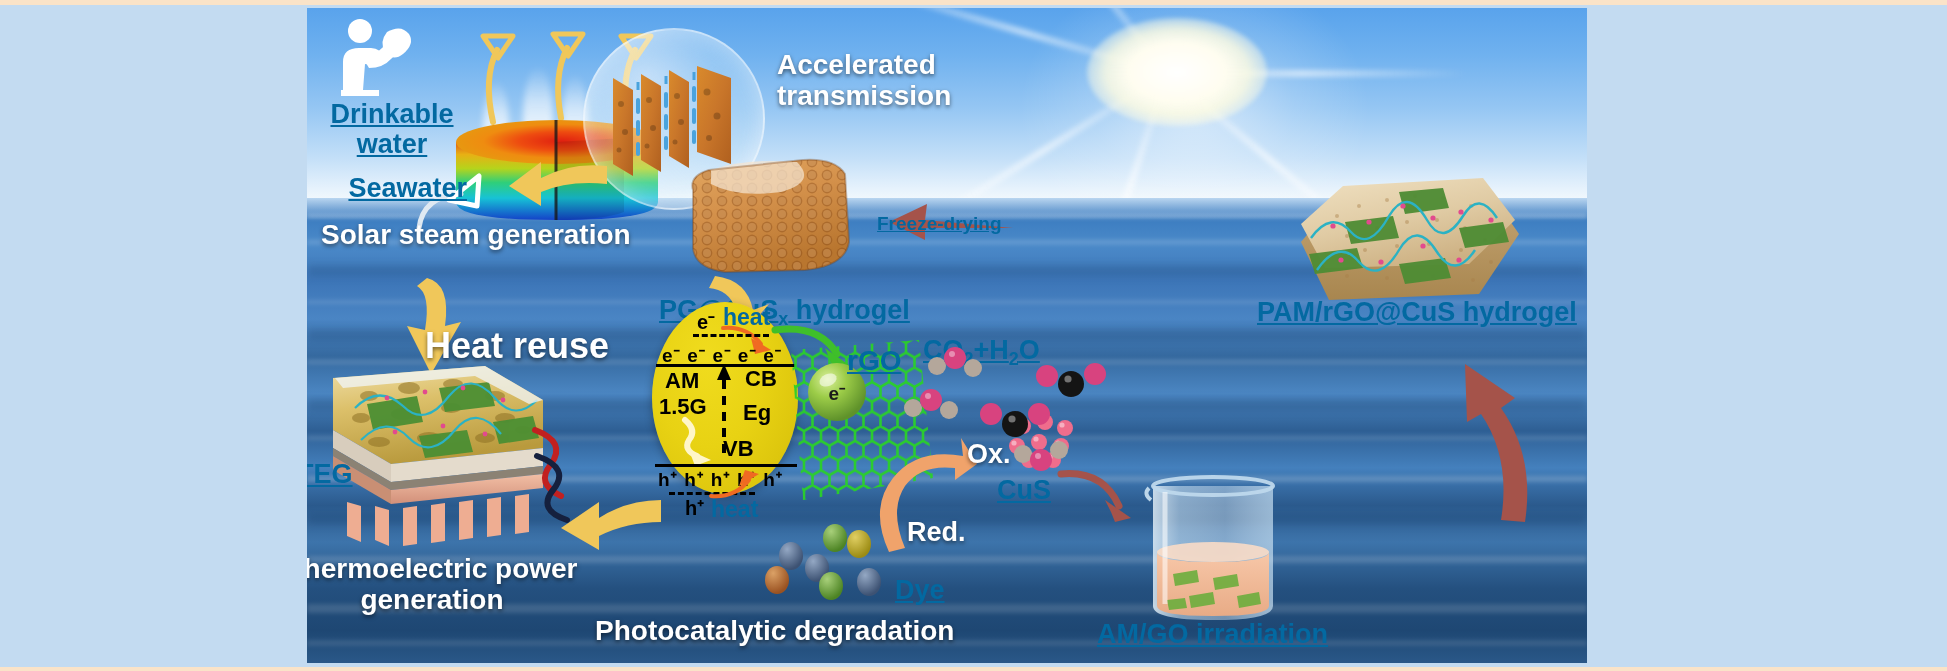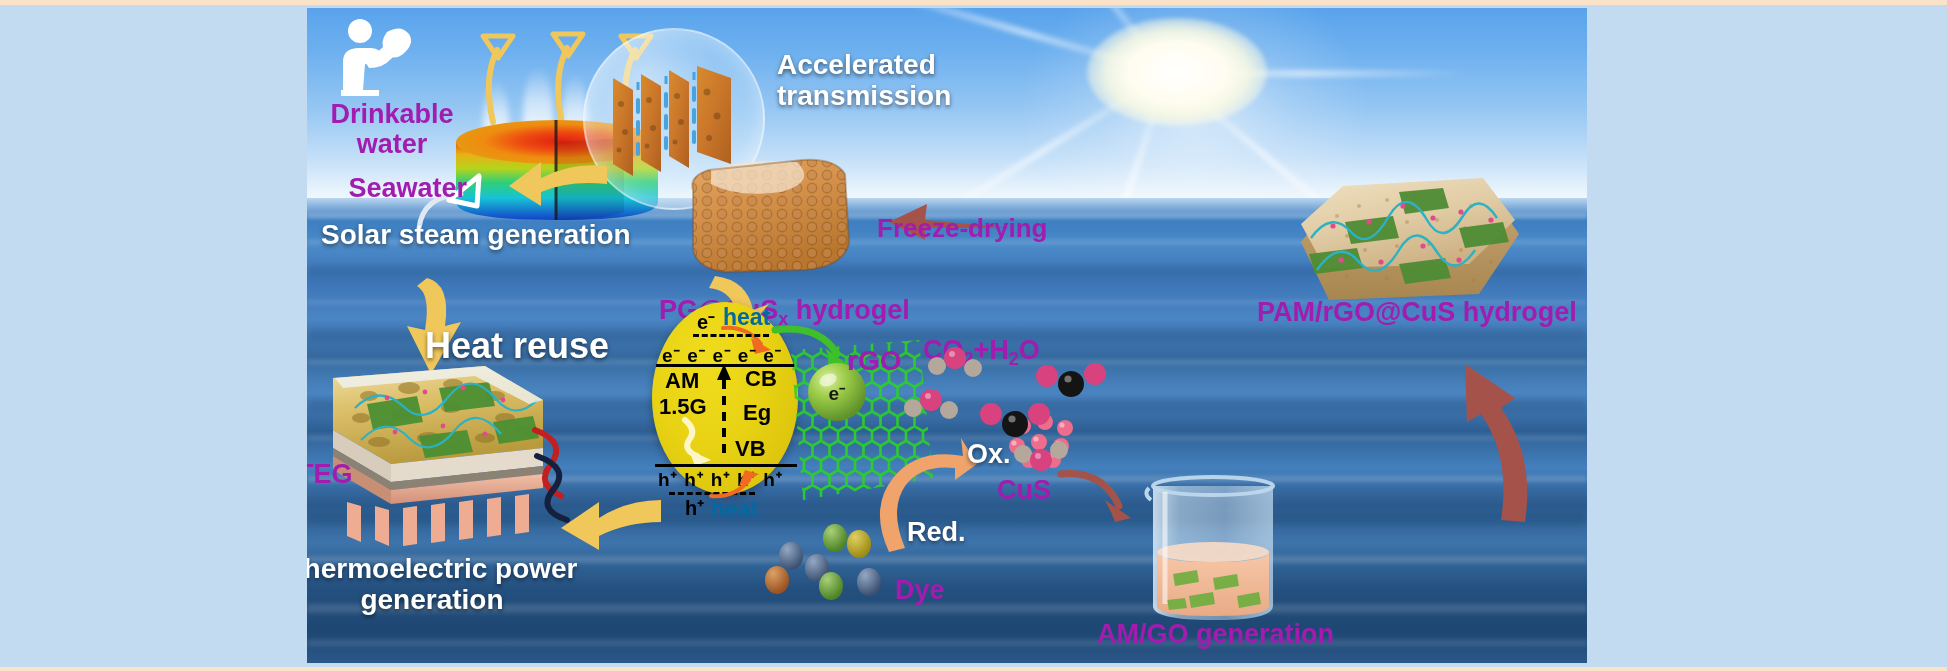--- a/index.html
+++ b/index.html
@@ -32,21 +32,21 @@
        background:linear-gradient(to bottom,#2f6fb8 0%,#3b7cc0 4%,#4b8ac9 10%,#3d76b8 18%,#4a85c4 26%,
        #35699f 34%,#4b86c2 42%,#2e5f94 50%,#4480bd 58%,#2b5a8d 66%,#3d74ab 74%,#24507f 84%,#1e4773 93%,#2a5888 100%);}
   .wave{position:absolute;left:0;height:4px;width:1280px;background:rgba(255,255,255,.30);filter:blur(2px);}
   .waveD{position:absolute;left:0;height:10px;width:1280px;background:rgba(10,40,80,.22);filter:blur(4px);}
   .seaGlow{position:absolute;left:0;top:190px;width:1280px;height:22px;
        background:linear-gradient(to bottom,rgba(210,232,250,.85),rgba(210,232,250,0));}
 
   
   .lbl{position:absolute;font-weight:bold;line-height:1.1;white-space:pre-line;}
   .lbl-w{color:#ffffff;text-shadow:0 2px 4px rgba(0,0,0,.55);}
-  .lbl-b{color:#a21caf;}
+  .lbl-b{color:#0369a1;text-decoration:underline;}
   .ctr{text-align:center;}
 
   
   .person{position:absolute;}
 
   
   .disc{position:absolute;}
 
   
   .steam{position:absolute;width:26px;border-radius:50%/40%;
@@ -239,21 +239,21 @@
       <path d="M26 14 Q60 2 112 6 Q132 26 96 36 Q52 42 26 28 Z" fill="rgba(245,228,208,.72)"></path>
       <path d="M8 34 Q4 20 24 14 L118 4 Q150 2 160 18 L164 86 Q160 110 120 114 L40 116 Q10 112 8 92 Z" fill="none" stroke="rgba(120,64,18,.35)" stroke-width="2"></path>
     </svg>
     <div class="lbl lbl-b" style="left:352px;top:258px;font-size:27px;">
       <span>PG@CuS</span><sub style="font-size:18px;">x</sub><span> hydrogel</span>
     </div>
 
     <svg class="noevt" style="position:absolute;left:578px;top:190px;" width="132" height="44" viewBox="0 0 132 44">
       <path d="M128 30 L40 22 L42 6 L4 24 L40 42 L40 30 Z" fill="#a5534a"></path>
     </svg>
-    <div class="lbl lbl-b" style="left:570px;top:206px;font-size:26px;">Freeze-drying</div>
+    <div class="lbl lbl-b" style="left:570px;top:206px;font-size:19px;">Freeze-drying</div>
 
     <svg class="noevt" style="position:absolute;left:940px;top:168px;" width="290" height="130" viewBox="0 0 290 130">
       <defs>
         <linearGradient id="gslabTop" x1="0" y1="0" x2="0.5" y2="1">
           <stop offset="0%" stop-color="#f0e1c2"></stop>
             <stop offset="55%" stop-color="#e0cba4"></stop>
           <stop offset="100%" stop-color="#cdb183"></stop>
         </linearGradient>
         <linearGradient id="gslabSide" x1="0" y1="0" x2="0" y2="1">
           <stop offset="0%" stop-color="#c9a978"></stop>
@@ -364,21 +364,21 @@
       <path d="M8 10 Q2 16 10 22" fill="none" stroke="rgba(196,220,238,.95)" stroke-width="4"></path>
       <g fill="#6fae3f" opacity=".92">
         <path d="M32 96 L56 92 L58 104 L34 108 Z"></path>
         <path d="M72 100 L96 96 L98 108 L74 112 Z"></path>
         <path d="M48 118 L72 114 L74 126 L50 130 Z"></path>
         <path d="M96 118 L118 114 L120 126 L98 130 Z"></path>
         <path d="M26 122 L44 120 L46 130 L28 132 Z"></path>
       </g>
       <path d="M24 14 L24 126" stroke="rgba(255,255,255,.55)" stroke-width="5"></path>
     </svg>
-    <div class="lbl lbl-b" style="left:790px;top:612px;font-size:27px;">AM/GO generation</div>
+    <div class="lbl lbl-b" style="left:790px;top:612px;font-size:27px;">AM/GO irradiation</div>
 
     <svg class="noevt" style="position:absolute;left:96px;top:266px;" width="68" height="104" viewBox="0 0 68 104">
       <path d="M24 4 Q48 10 42 52 L58 48 L28 100 L4 52 L22 56 Q28 20 14 12 Z" fill="#f0c75a"></path>
     </svg>
     <div class="lbl lbl-w" style="left:118px;top:318px;font-size:36px;text-align:center;">Heat reuse</div>
 
     <svg class="noevt" style="position:absolute;left:-8px;top:348px;" width="300" height="180" viewBox="0 0 300 180">
       <defs>
         <linearGradient id="ggold" x1="0" y1="0" x2="0.3" y2="1">
           <stop offset="0%" stop-color="#f0dfa9"></stop>
@@ -486,21 +486,21 @@
     <svg class="noevt" style="position:absolute;left:374px;top:408px;" width="50" height="56" viewBox="0 0 50 56">
       <path d="M4 4 Q16 14 8 24 Q2 34 16 40" fill="none" stroke="#fff6c8" stroke-width="6" stroke-linecap="round"></path>
       <path d="M8 34 L30 44 L14 50 Z" fill="#fff6c8"></path>
     </svg>
 
     <svg class="noevt" style="position:absolute;left:408px;top:354px;" width="18" height="94" viewBox="0 0 18 94">
       <path d="M9 2 L16 18 L2 18 Z" fill="#000"></path>
       <path d="M9 18 L9 94" stroke="#000" stroke-width="4" stroke-dasharray="9 7"></path>
     </svg>
     <div class="bandTxt" style="left:436px;top:392px;font-size:22px;">Eg</div>
-    <div class="bandTxt" style="left:428px;top:428px;font-size:22px;">VB</div>
+    <div class="bandTxt" style="left:416px;top:428px;font-size:22px;">VB</div>
 
     <div class="bandLine" style="left:348px;top:456px;width:142px;"></div>
     <div class="bandTxt" style="left:351px;top:458px;font-size:19px;letter-spacing:1px;">
       <span>h⁺</span>
       <span>h⁺</span>
       <span>h⁺</span>
       <span>h⁺</span>
       <span>h⁺</span>
     </div>
     <div class="bandDash" style="left:362px;top:484px;width:86px;"></div>
@@ -603,15 +603,16 @@
       <ellipse cx="28" cy="10" rx="12" ry="14" fill="url(#gd2)"></ellipse>
       <ellipse cx="-16" cy="28" rx="12" ry="14" fill="url(#gd1)"></ellipse>
       <ellipse cx="52" cy="16" rx="12" ry="14" fill="url(#gd4)"></ellipse>
       <ellipse cx="10" cy="40" rx="12" ry="14" fill="url(#gd1)"></ellipse>
       <ellipse cx="-30" cy="52" rx="12" ry="14" fill="url(#gd3)"></ellipse>
       <ellipse cx="24" cy="58" rx="12" ry="14" fill="url(#gd2)"></ellipse>
       <ellipse cx="62" cy="54" rx="12" ry="14" fill="url(#gd1)"></ellipse>
     </svg>
     <div class="lbl lbl-b" style="left:588px;top:568px;font-size:27px;">Dye</div>
 
+    <div class="lbl lbl-w" style="left:288px;top:608px;font-size:28px;">Photocatalytic degradation</div>
 
   </div>
 </div>
 
 </body></html>

